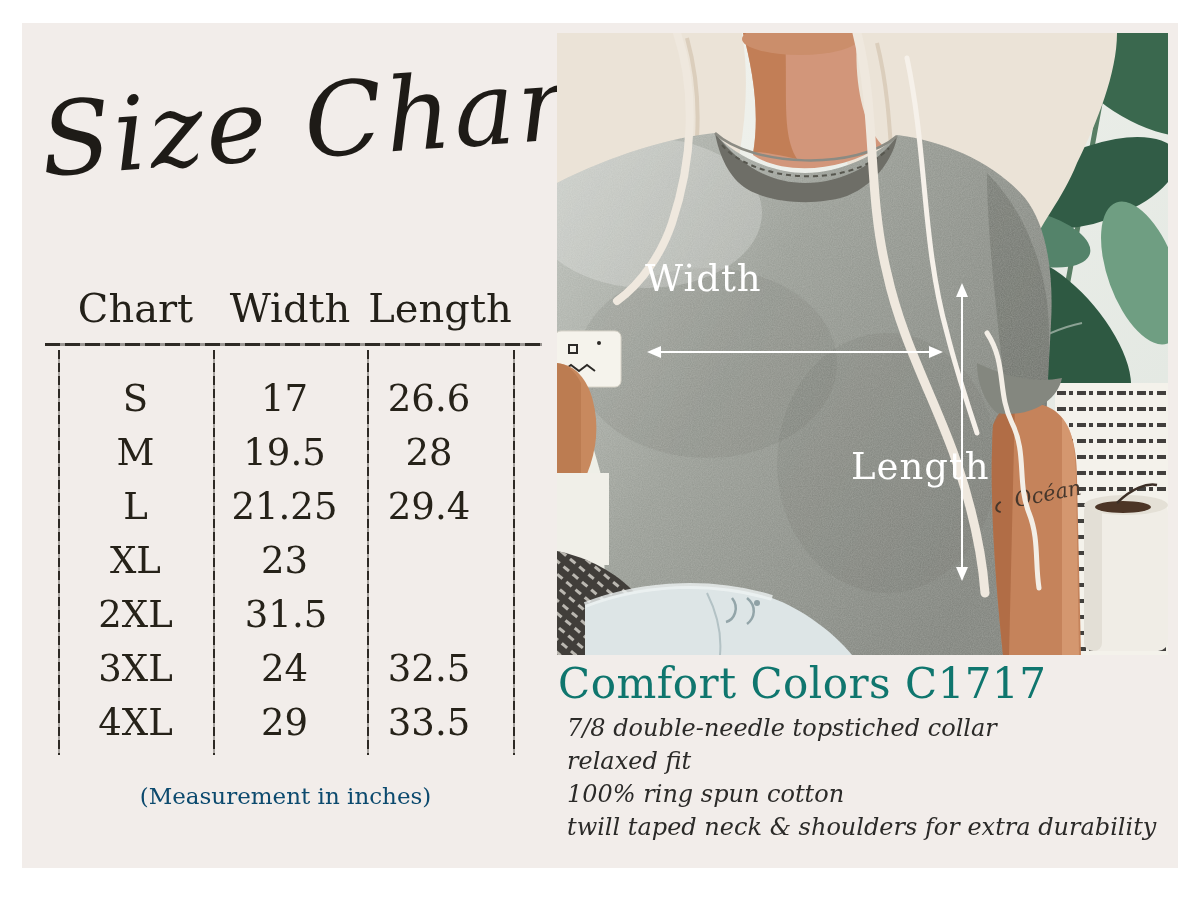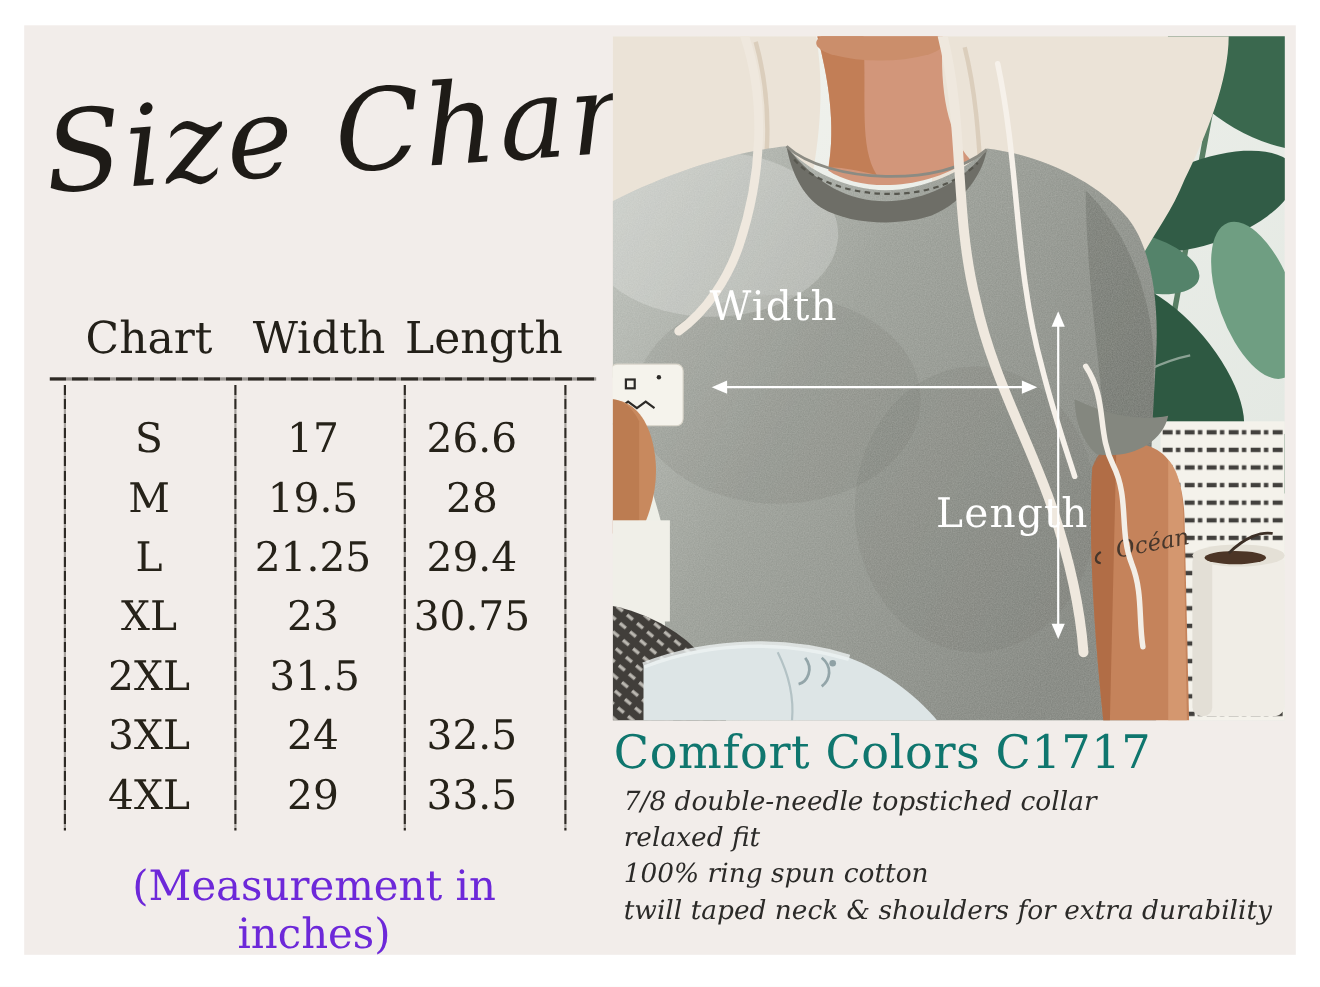--- a/index.html
+++ b/index.html
@@ -24,21 +24,21 @@
     background:repeating-linear-gradient(180deg,#2e2a25 0 9px,rgba(46,42,37,.38) 9px 13px);}
   .v1{left:36px}.v2{left:191px}.v3{left:345px}.v4{left:491px}
   .thead{position:absolute;left:36px;top:262px;width:455px;height:50px;display:flex;}
   .hcell{display:block;text-align:center;font-size:40px;color:#232019;}
   .hc1{width:155px}.hc2{width:154px}.hc3{width:146px}
   .tbody{position:absolute;left:36px;top:348px;width:455px;}
   .trow{display:flex;height:54px;align-items:center;}
   .cell{display:block;text-align:center;font-size:37px;color:#262219;}
   .c1{width:155px}.c2{width:143px}.c3{width:146px}
   .note{position:absolute;left:36px;top:760px;width:455px;text-align:center;
-        font-size:38px;color:#6d28d9;}
+        font-size:23px;color:#0c4a6e;}
 
   
   .photo{position:absolute;left:535px;top:10px;width:611px;height:622px;display:block;}
   .ovl-label{font-family:"DejaVu Serif","Liberation Serif",serif;letter-spacing:1px;}
 
   
   .pname{position:absolute;left:536px;top:636px;font-size:42px;color:#0f766e;letter-spacing:.5px;}
   .pfeat{position:absolute;left:545px;width:610px;font-style:italic;font-size:24px;
          color:#2b2a28;white-space:nowrap;}
   .f0{top:691px}.f1{top:724px}.f2{top:757px}.f3{top:790px}
@@ -75,21 +75,20 @@
         <span class="cell c3">28</span>
       </div>
       <div class="trow">
         <span class="cell c1">L</span>
         <span class="cell c2">21.25</span>
         <span class="cell c3">29.4</span>
       </div>
       <div class="trow">
         <span class="cell c1">XL</span>
         <span class="cell c2">23</span>
-        <span class="cell c3">30.75</span>
       </div>
       <div class="trow">
         <span class="cell c1">2XL</span>
         <span class="cell c3">31.5</span>
       </div>
       <div class="trow">
         <span class="cell c1">3XL</span>
         <span class="cell c2">24</span>
         <span class="cell c3">32.5</span>
       </div>

